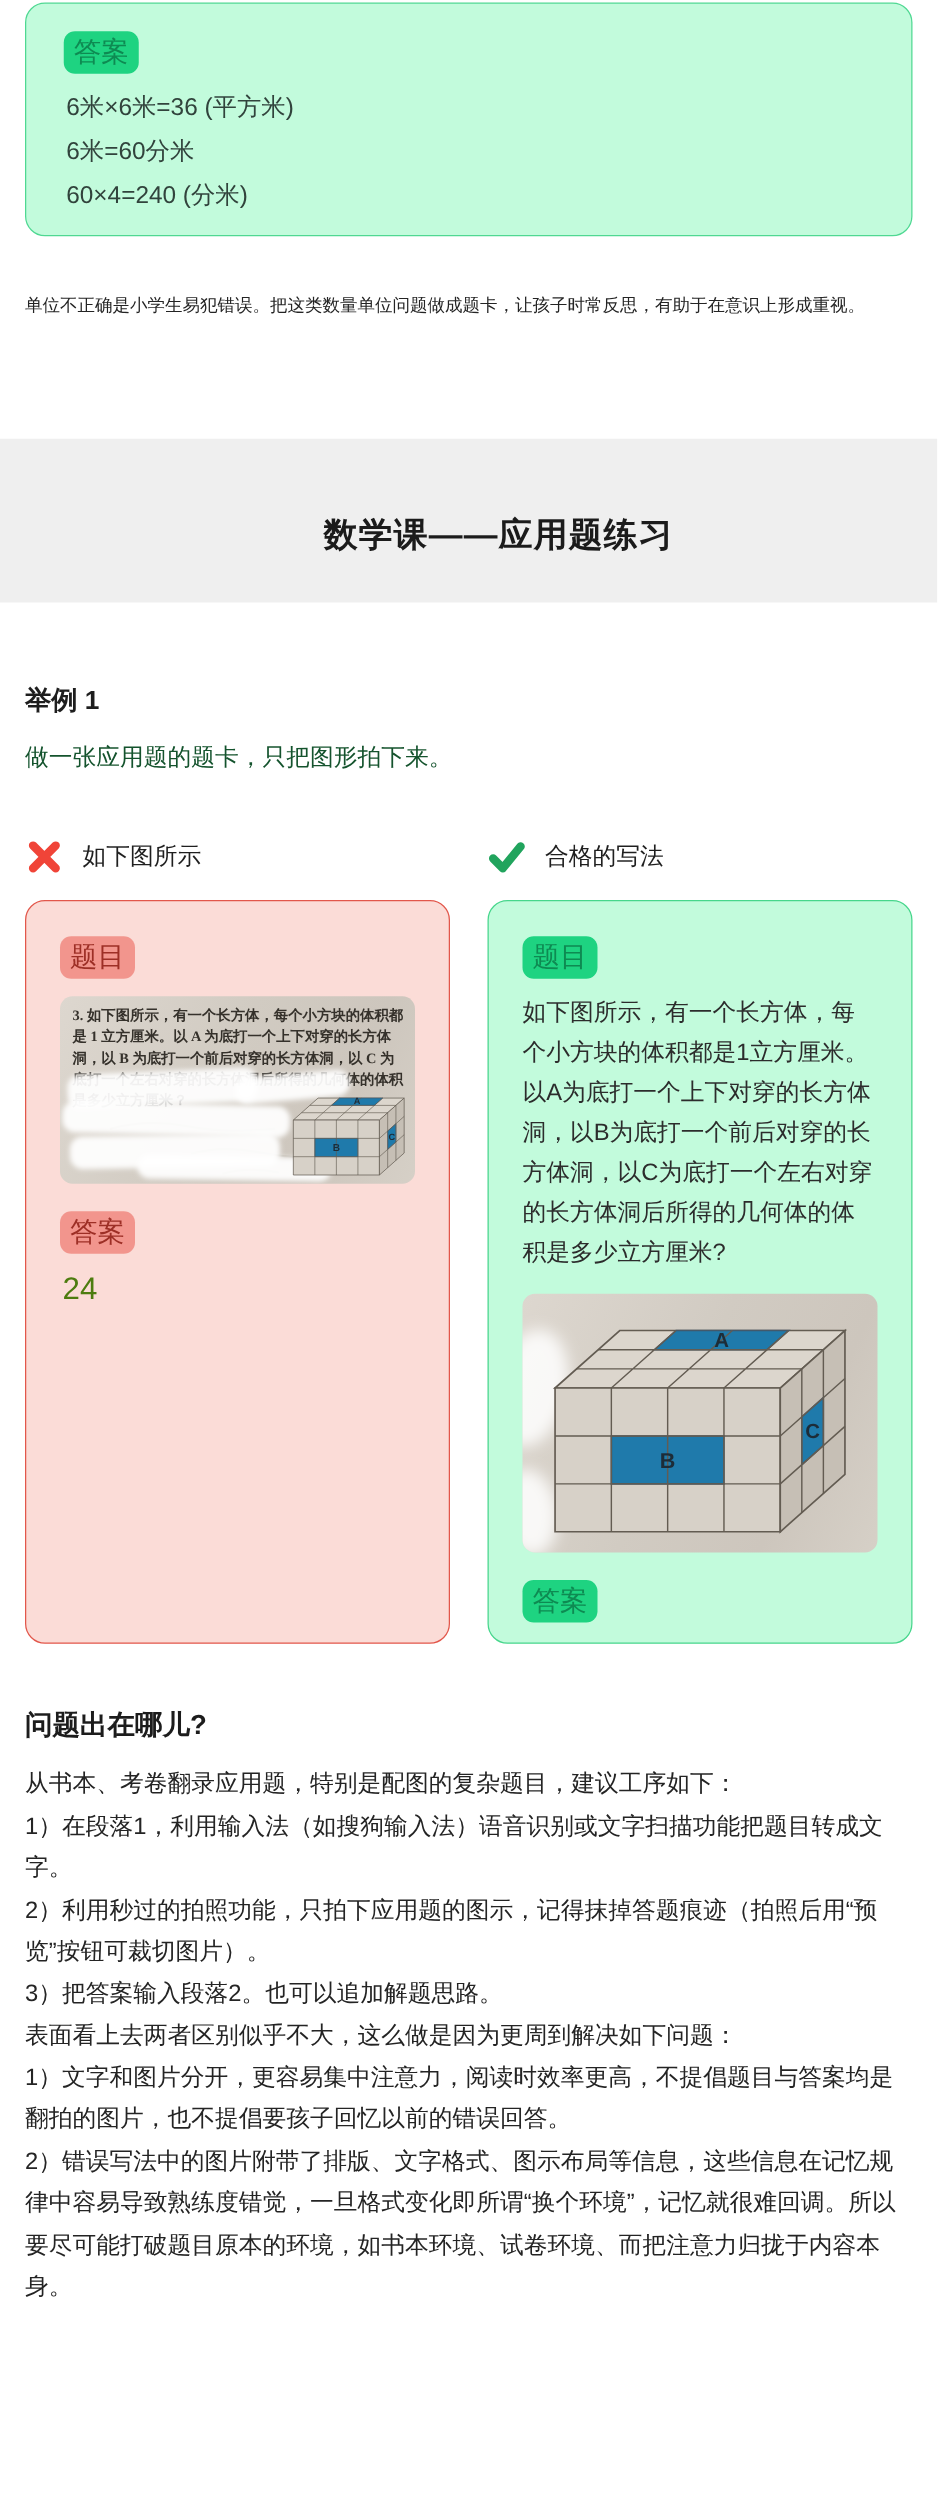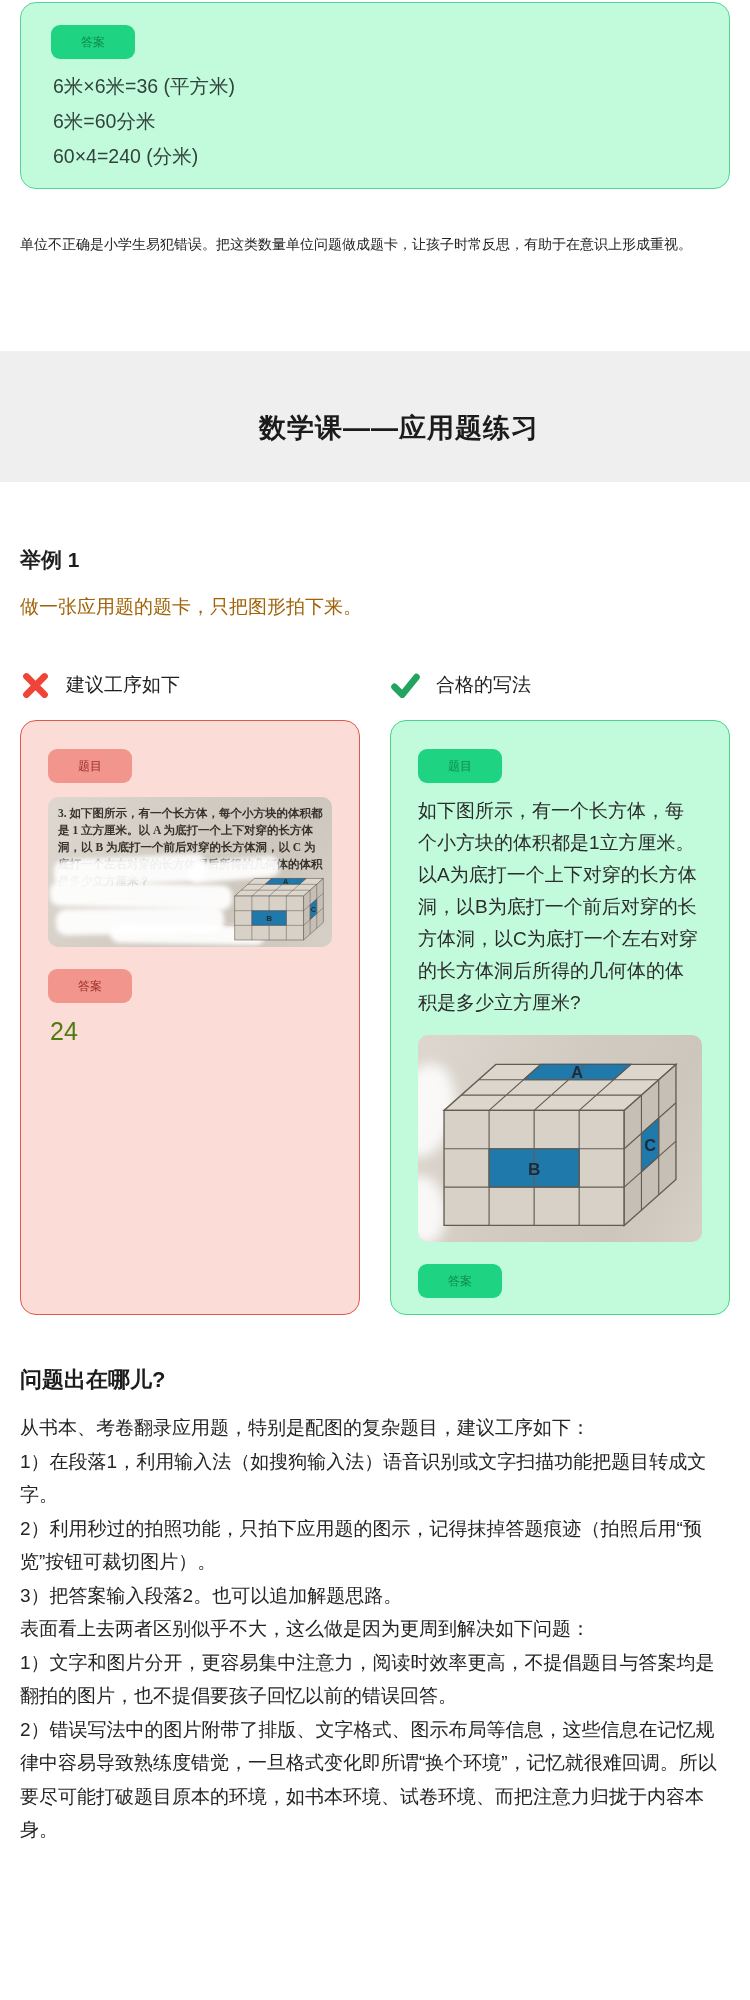--- a/index.html
+++ b/index.html
@@ -1,37 +1,37 @@
 <!DOCTYPE html>
 <html><head>
 <meta charset="utf-8">
 <style>
   html,body{margin:0;padding:0;background:#fff;}
   body{font-family:"Liberation Sans","DejaVu Sans",sans-serif;color:#262626;}
   .page{position:relative;width:750px;height:2000px;overflow:hidden;background:#fff;}
 
   
-  .badge{display:inline-block;font-size:12px;padding:6px 30px;border-radius:9px;line-height:22px;}
+  .badge{display:inline-block;font-size:22px;padding:6px 8px;border-radius:9px;line-height:22px;}
   .badge.green{background:#1ed381;color:#0e8a52;}
   .badge.pink{background:#f2958d;color:#9d2f26;}
 
   
   .answer-card{margin:2px 20px 0;background:#c2fbdc;border:1.5px solid #4fd892;border-radius:16px;padding:22px 30px 14px;}
   .answer-card .lines{margin:10px 2px 0;font-size:19.5px;line-height:35px;color:#31433c;}
 
   
   .intro{margin:36px 20px 0;font-size:14px;line-height:38px;color:#242424;}
 
   
   .banner{margin-top:88px;height:131px;background:#efefef;display:flex;align-items:center;justify-content:center;padding-top:0;padding-left:48px;}
   .banner h1{margin:22px 0 0;font-size:27px;font-weight:bold;color:#1b1b1b;letter-spacing:1px;}
 
   
   .example-heading{margin:64px 20px 0;font-size:21px;font-weight:bold;color:#1e1e1e;}
-  .example-desc{margin:18px 20px 0;font-size:19px;line-height:30px;color:#a16207;}
+  .example-desc{margin:18px 20px 0;font-size:19px;line-height:30px;color:#14532d;}
 
   
   .cols{display:flex;gap:30px;margin:46px 20px 0;}
   .col{width:340px;display:flex;flex-direction:column;}
   .col-header{display:flex;align-items:center;gap:15px;height:34px;}
   .col-header .icon{width:31px;height:31px;flex:0 0 31px;}
   .col-header .label{font-size:19px;color:#1f1f1f;}
 
   .card{margin-top:18px;flex:1;border-radius:16px;padding:28px 27px 16px;box-sizing:border-box;}
   .card.wrong{background:#fbdcd7;border:1.5px solid #e2574b;}
@@ -83,21 +83,21 @@
   <h2 class="example-heading">举例 1</h2>
   <p class="example-desc">做一张应用题的题卡，只把图形拍下来。</p>
 
   <div class="cols">
 
     <div class="col">
       <div class="col-header">
         <svg class="icon" viewBox="0 0 24 24">
           <path d="M5 5 L19 19 M19 5 L5 19" stroke="#f04438" stroke-width="5.2" stroke-linecap="round" fill="none"></path>
         </svg>
-        <span class="label">建议工序如下</span>
+        <span class="label">如下图所示</span>
       </div>
 
       <div class="card wrong">
         <span class="badge pink">题目</span>
 
         
         <div class="photo small">
           <div class="photo-text">3. 如下图所示，有一个长方体，每个小方块的体积都是 1 立方厘米。以 A 为底打一个上下对穿的长方体洞，以 B 为底打一个前后对穿的长方体洞，以 C 为底打一个左右对穿的长方体洞后所得的几何体的体积是多少立方厘米？</div>
 
           <svg class="scribble" style="left:35px;top:92px;" width="190" height="56">

